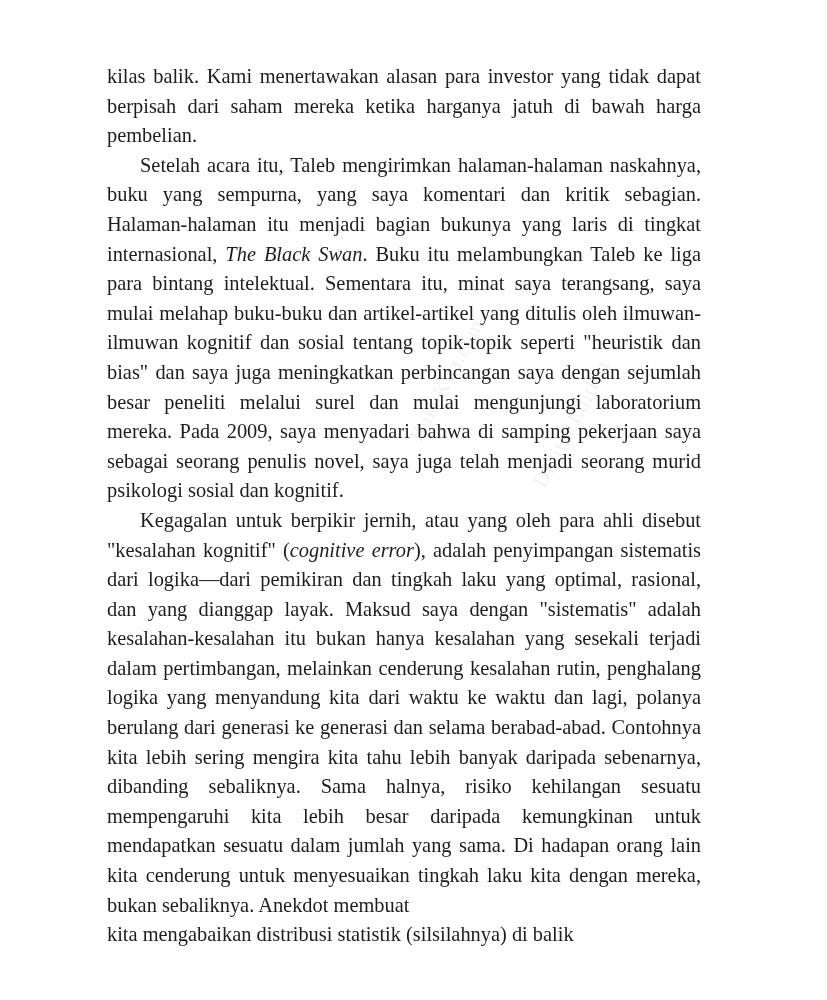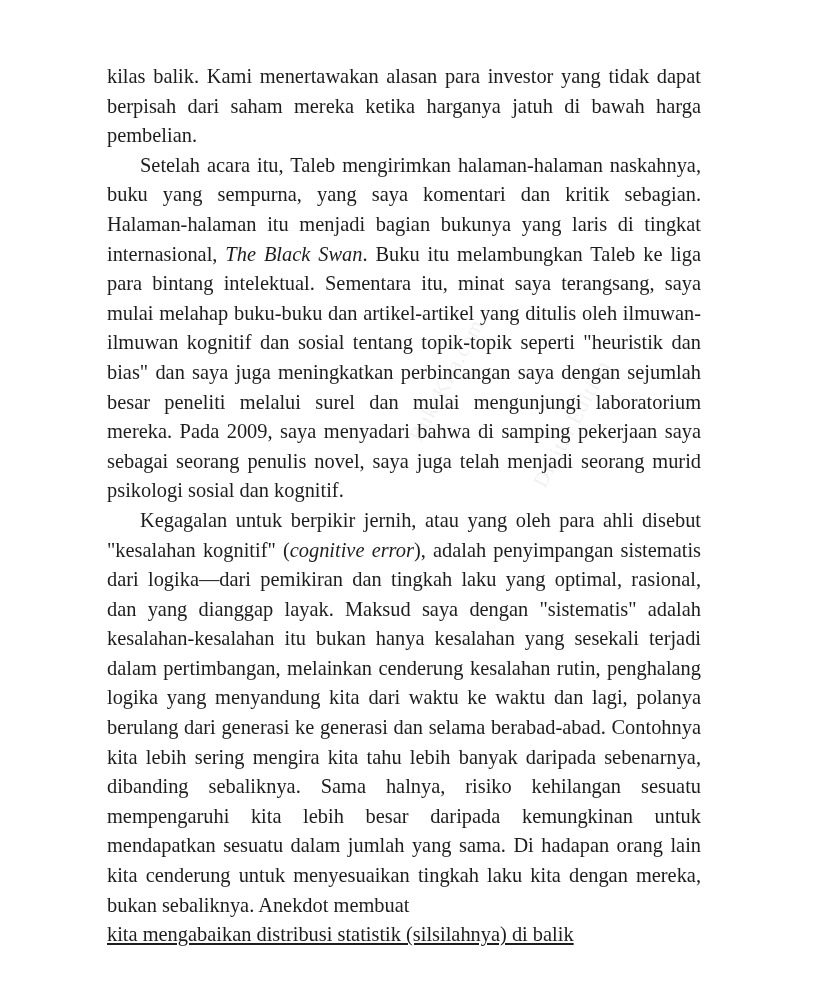--- a/index.html
+++ b/index.html
@@ -71,21 +71,20 @@
     text-rendering: optimizeLegibility;
   }
   p.indent {
     text-indent: 33px;
   }
   p.para em {
   }
   .clipped-line {
     
     overflow: hidden;
-    text-decoration: underline;
   }
 </style>
 </head>
 <body>
 
 <div id="page">
 
   <div id="watermark">
     <span class="wm-line" id="wm-a">BukuKita.com</span>
     <span class="wm-line" id="wm-b">Digital Edition</span>

